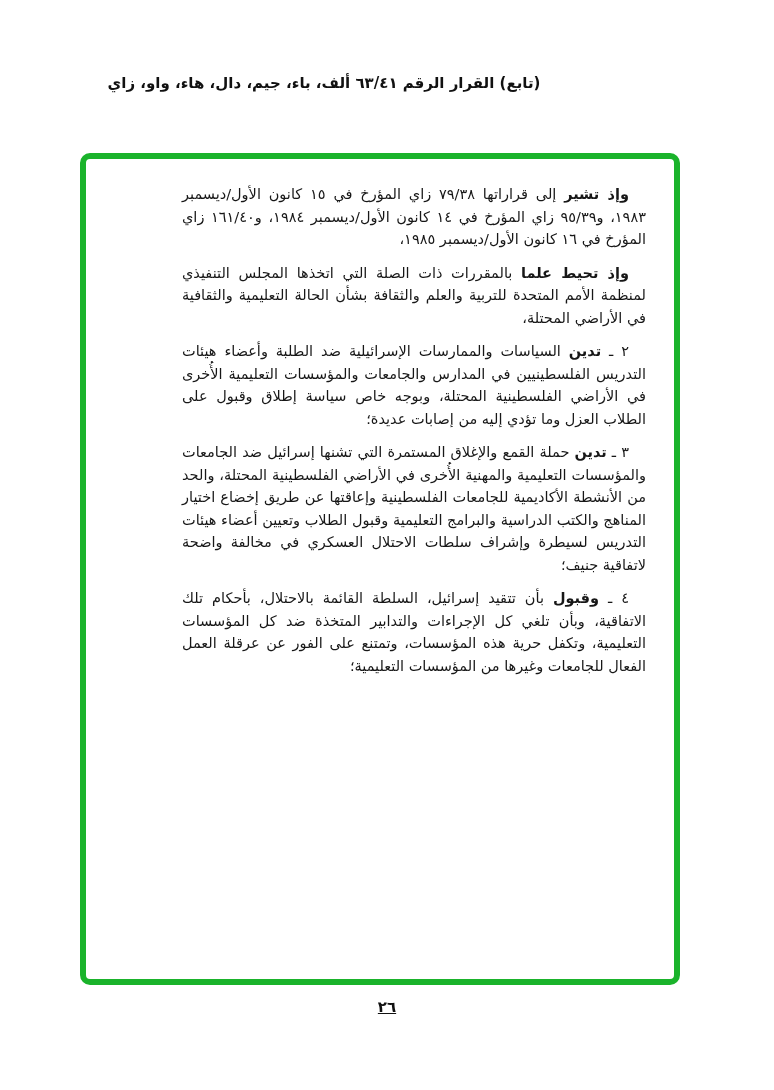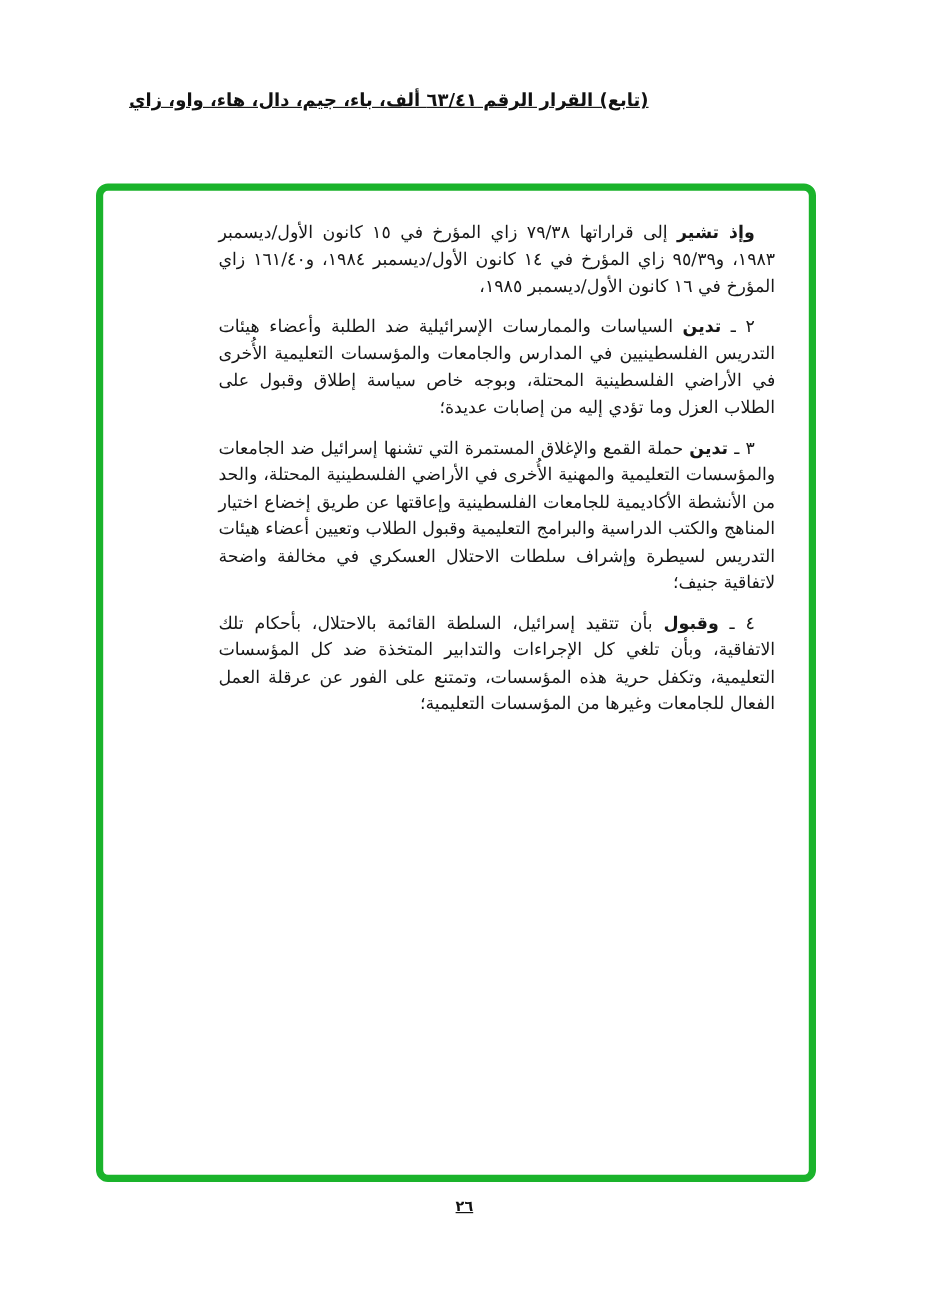--- a/index.html
+++ b/index.html
@@ -1,20 +1,20 @@
 <!DOCTYPE html>
 <html lang="ar"><head>
 <meta charset="utf-8">
 <style>
   html,body{margin:0;padding:0;}
   body{
     width:774px;height:1090px;position:relative;background:#ffffff;
     font-family:"DejaVu Sans",sans-serif;color:#1a1a1a;overflow:hidden;
   }
-  .header{position:absolute;top:74px;left:0;width:648px;text-align:center;direction:rtl;text-decoration:underline;}
+  .header{position:absolute;top:74px;left:0;width:648px;text-align:center;direction:rtl;}
   .header-line1{font-size:15px;font-weight:bold;letter-spacing:0px;color:#111;}
   .header-line2{font-size:11px;font-weight:bold;margin-top:9px;color:#111;}
   .header-line2 sup{font-size:7px;}
   .res-box{
     position:absolute;left:80px;top:153px;width:600px;height:832px;
     border:6px solid #1ab32b;border-radius:10px;box-sizing:border-box;
     padding:24px 28px 0 96px;
   }
   .body-text{direction:rtl;}
   .body-text p{
@@ -23,36 +23,37 @@
   }
   .body-text p strong{font-weight:bold;}
   .body-text sup{font-size:9px;line-height:0;}
   .footnote{
     position:absolute;right:12px;bottom:30px;direction:rtl;text-align:right;
   }
   .footnote-rule{width:175px;border-top:1.5px solid #222;margin-bottom:6px;}
   .footnote-text{font-size:12px;color:#111;}
   .page-number{
     position:absolute;top:998px;left:0;width:774px;text-align:center;
-    font-size:12px;font-weight:bold;color:#111;text-decoration:underline;
+    font-size:15px;font-weight:bold;color:#111;text-decoration:underline;
   }
 </style>
 </head>
 <body>
 
 <div class="header">
   <div class="header-line1">(تابع) القرار الرقم ٦٣/٤١ ألف، باء، جيم، دال، هاء، واو، زاي</div>
 </div>
 
 <div class="res-box">
   <div class="body-text">
 
     <p><strong>وإذ تشير</strong><span> إلى قراراتها ٧٩/٣٨ زاي المؤرخ في ١٥ كانون الأول/ديسمبر ١٩٨٣، و٩٥/٣٩ زاي المؤرخ في ١٤ كانون الأول/ديسمبر ١٩٨٤، و١٦١/٤٠ زاي المؤرخ في ١٦ كانون الأول/ديسمبر ١٩٨٥،</span></p>
 
 
+    <p><strong>وإذ تحيط علما</strong><span> بالمقررات ذات الصلة التي اتخذها المجلس التنفيذي لمنظمة الأمم المتحدة للتربية والعلم والثقافة بشأن الحالة التعليمية والثقافية في الأراضي المحتلة،</span></p>
 
 
     <p><span>٢ ـ </span><strong>تدين</strong><span> السياسات والممارسات الإسرائيلية ضد الطلبة وأعضاء هيئات التدريس الفلسطينيين في المدارس والجامعات والمؤسسات التعليمية الأُخرى في الأراضي الفلسطينية المحتلة، وبوجه خاص سياسة إطلاق وقبول على الطلاب العزل وما تؤدي إليه من إصابات عديدة؛</span></p>
 
     <p><span>٣ ـ </span><strong>تدين</strong><span> حملة القمع والإغلاق المستمرة التي تشنها إسرائيل ضد الجامعات والمؤسسات التعليمية والمهنية الأُخرى في الأراضي الفلسطينية المحتلة، والحد من الأنشطة الأكاديمية للجامعات الفلسطينية وإعاقتها عن طريق إخضاع اختيار المناهج والكتب الدراسية والبرامج التعليمية وقبول الطلاب وتعيين أعضاء هيئات التدريس لسيطرة وإشراف سلطات الاحتلال العسكري في مخالفة واضحة لاتفاقية جنيف؛</span></p>
 
     <p><span>٤ ـ </span><strong>وقبول</strong><span> بأن تتقيد إسرائيل، السلطة القائمة بالاحتلال، بأحكام تلك الاتفاقية، وبأن تلغي كل الإجراءات والتدابير المتخذة ضد كل المؤسسات التعليمية، وتكفل حرية هذه المؤسسات، وتمتنع على الفور عن عرقلة العمل الفعال للجامعات وغيرها من المؤسسات التعليمية؛</span></p>
 
   </div>
 

